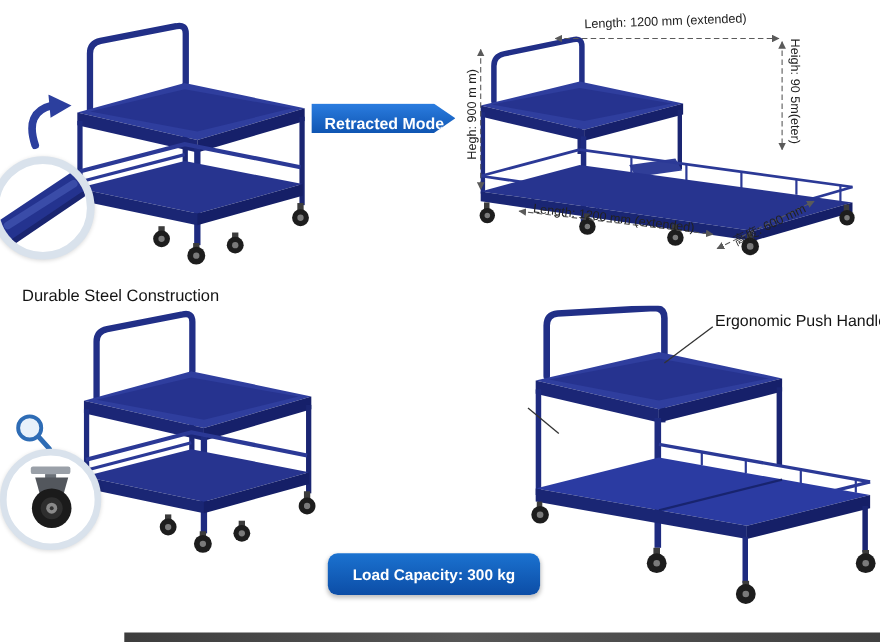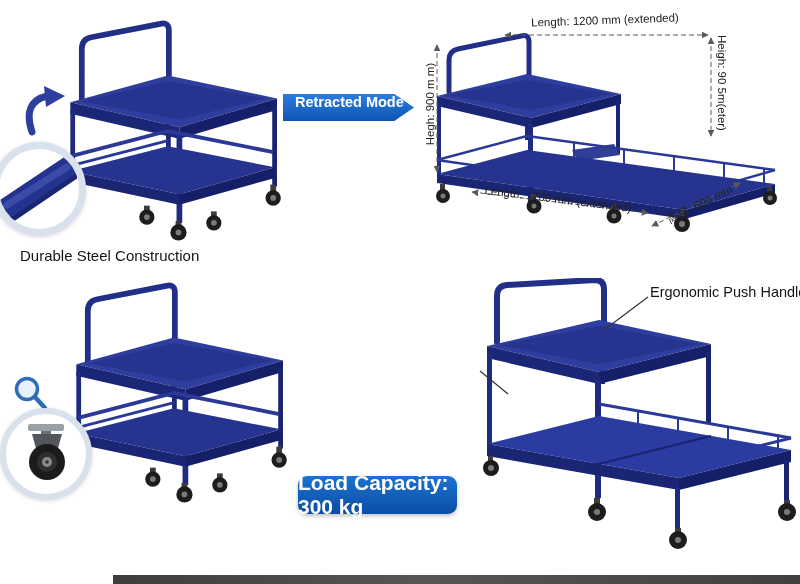--- a/index.html
+++ b/index.html
@@ -7,32 +7,32 @@
     position:relative;width:800px;height:584px;background:#ffffff;
     overflow:hidden;font-family:"Liberation Sans",sans-serif;color:#111;
   }
   .abs{position:absolute;}
   
   .feature-label{position:absolute;font-size:15px;color:#141414;white-space:nowrap;}
   
   .dim-label{position:absolute;font-size:11.5px;color:#222;white-space:nowrap;text-align:center;}
   
   .banner{
-    position:absolute;height:27px;display:flex;align-items:flex-start;
+    position:absolute;height:27px;display:flex;align-items:flex-end;
     padding-left:12px;box-sizing:border-box;color:#fff;font-weight:bold;font-size:14.5px;
     background:linear-gradient(180deg,#2b7de0 0%,#0f55b2 100%);
     clip-path:polygon(0 0,85% 0,100% 50%,85% 100%,0 100%);
     white-space:nowrap;
   }
   
   .badge{
-    position:absolute;left:298px;top:476px;width:159px;height:38px;
+    position:absolute;left:298px;top:503px;width:193px;height:38px;
     border-radius:9px;display:flex;align-items:center;justify-content:center;
     background:linear-gradient(180deg,#1b72d0 0%,#0c4da6 100%);
-    color:#fff;font-weight:bold;font-size:21px;
+    color:#fff;font-weight:bold;font-size:14px;
     box-shadow:0 2px 4px rgba(0,0,0,.25);
   }
   
   .callout-circle{
     position:absolute;border-radius:50%;background:#fff;
     border:7px solid #d9e2ec;box-shadow:0 1px 4px rgba(0,0,0,.15);
     overflow:hidden;
   }
   .bottom-strip{
     position:absolute;left:113px;top:575px;width:687px;height:9px;
@@ -94,21 +94,21 @@
   </svg>
 
   <div class="callout-circle" style="left:-8px;top:142px;width:80px;height:80px">
     <svg width="80" height="80" viewBox="0 0 80 80">
       <line x1="6" y1="62" x2="72" y2="18" stroke="#24338f" stroke-width="24" stroke-linecap="round"></line>
       <line x1="8" y1="56" x2="68" y2="18" stroke="#3a4ca8" stroke-width="7" stroke-linecap="round"></line>
       <line x1="14" y1="70" x2="76" y2="28" stroke="#1a2570" stroke-width="5" stroke-linecap="round"></line>
     </svg>
   </div>
 
-  <div class="feature-label" style="left:20px;top:247px">Durable Steel Construction</div>
+  <div class="feature-label" style="left:20px;top:261px">Durable Steel Construction</div>
 
   <div class="banner" style="left:283px;top:94px;width:131px">
     <span>Retracted Mode</span>
   </div>
 
   <svg class="abs" style="left:424px;top:30px" width="365" height="212" viewBox="0 0 365 212">
     <g>
       <path d="M25,62 L25,30 Q25,21 34,19 L97,6 Q105,4 105,12 L105,48" fill="none" stroke="#212f87" stroke-width="5" stroke-linecap="round"></path>
     </g>
     <rect x="101" y="48" width="4" height="62" fill="#1c2878"></rect>

